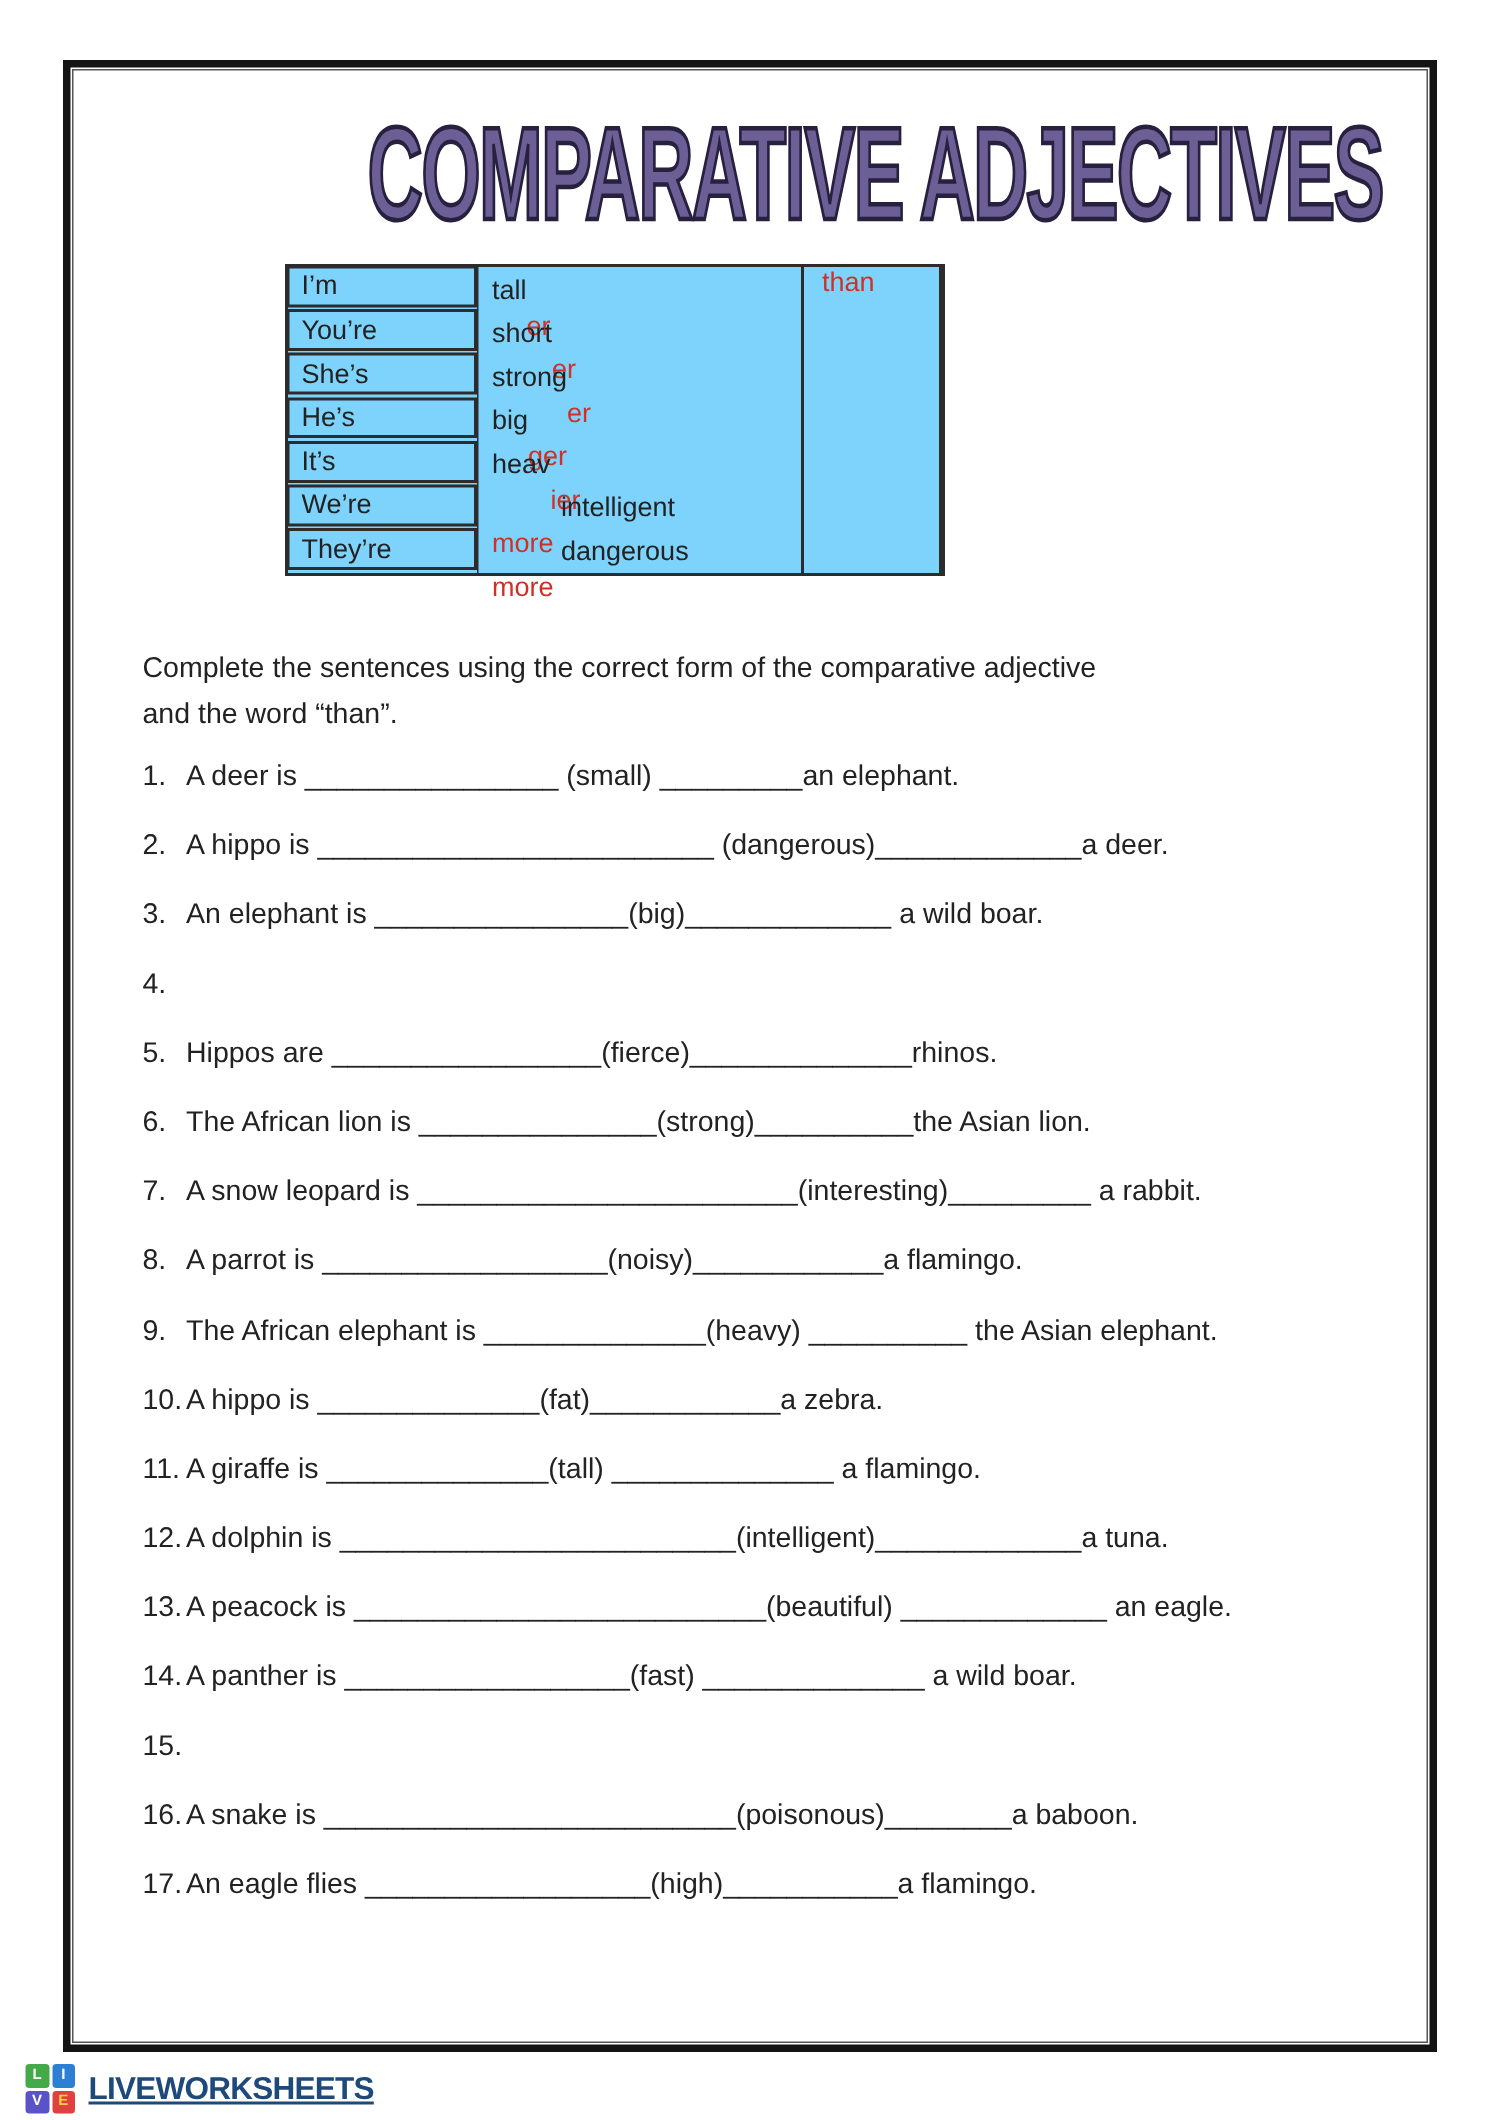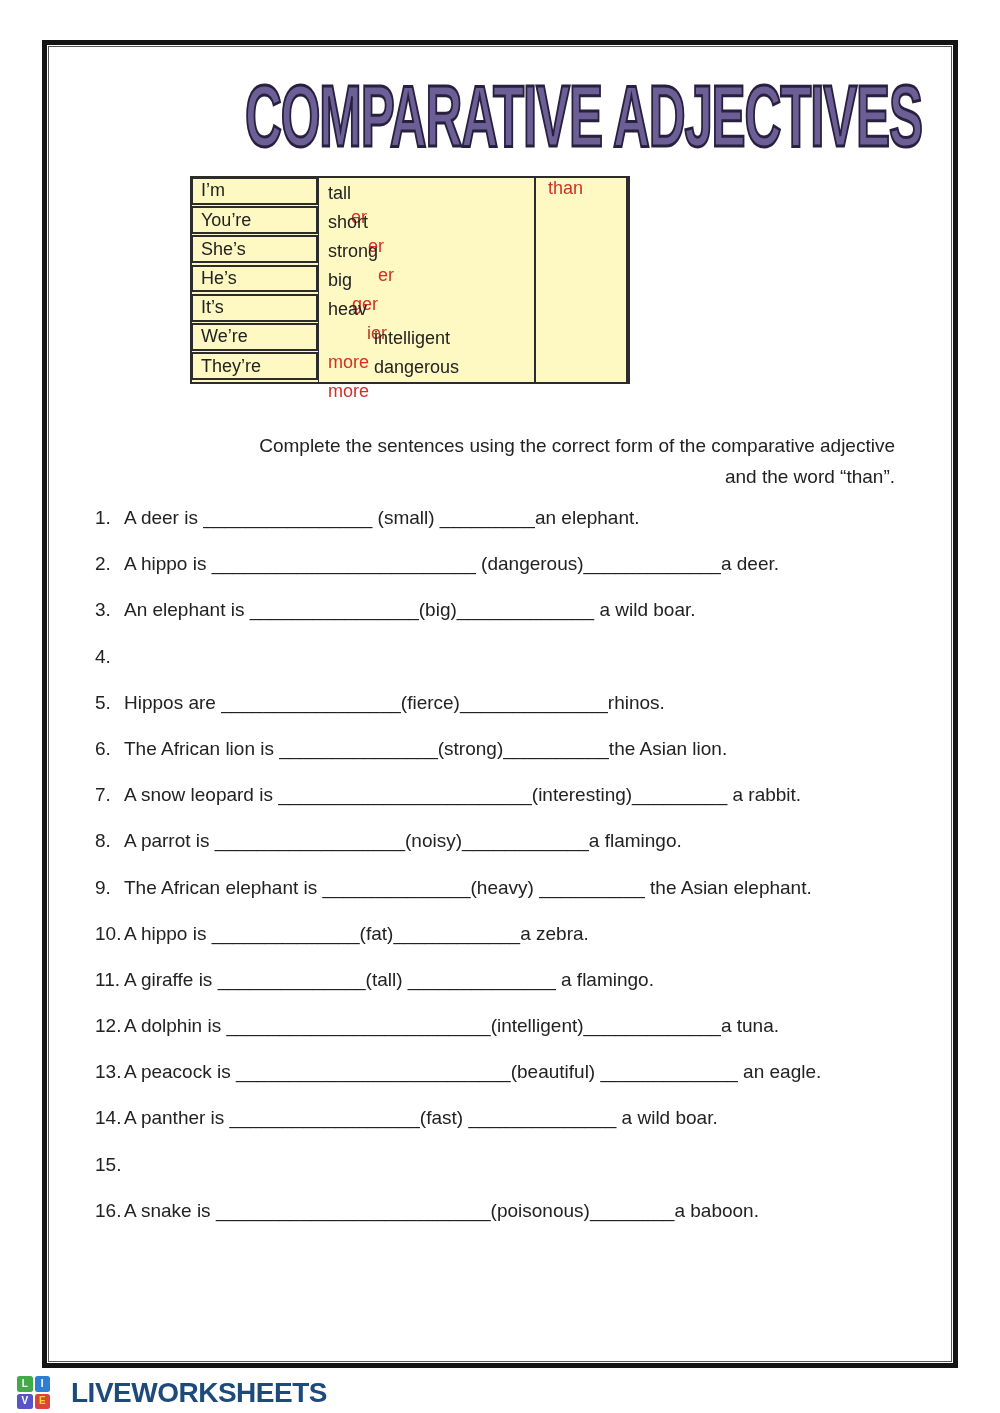--- a/index.html
+++ b/index.html
@@ -47,21 +47,21 @@
     letter-spacing: -2px;
     transform: scale(0.58, 1.0);
     transform-origin: center top;
   }
 
   
   .gtable {
     position: absolute; left: 190px; top: 176px;
     display: flex;
     border: 2px solid var(--table-line);
-    background: #fef9c3;
+    background: #7dd3fc;
   }
   .col-subjects {
     width: 126px;
     display: flex; flex-direction: column;
     padding: 0;
   }
   .subject-cell {
     height: 27.8px;
     margin-bottom: 1.4px;
     border: 2px solid var(--table-line);
@@ -94,21 +94,21 @@
     color: var(--red);
   }
   .col-obj {
     width: 158px;
     padding: 1px 0 0 13px;
   }
 
   
   .instructions {
     position: absolute; left: 95px; top: 430px; width: 800px;
-    font-size: 19px; line-height: 31px; text-align: right;
+    font-size: 19px; line-height: 31px;
   }
 
   
   .exercise {
     position: absolute; left: 95px; top: 508px; width: 810px;
   }
   .ex-item {
     display: flex;
     margin-bottom: 26.2px;
     font-size: 19px;
@@ -133,24 +133,25 @@
     border-radius: 2.5px;
     display: flex; align-items: center; justify-content: center;
     font-size: 10px; font-weight: bold; color: #ffffff;
     line-height: 1;
   }
   .tile-l { background: #44a948; }
   .tile-i { background: #2d7fd3; }
   .tile-v { background: #5a52c7; }
   .tile-e { background: #e04040; color: #ffd43a; }
   .brand {
-    margin-left: 21px;
-    font-size: 28px; font-weight: bold;
+    margin-left: 9px;
+    font-size: 21px; font-weight: bold;
     color: var(--logo-navy);
     letter-spacing: -0.5px;
+    text-decoration: underline;
   }
 </style>
 </head>
 <body>
 
 <div class="page">
 
   <div class="sheet-frame">
     <div class="sheet-frame-inner"></div>
   </div>
@@ -244,20 +245,24 @@
         <span class="ex-num">14.</span>
         <span class="ex-text">A panther is __________________(fast) ______________ a wild boar.</span>
       </div>
     <div class="ex-item">
         <span class="ex-num">15.</span>
       </div>
     <div class="ex-item">
         <span class="ex-num">16.</span>
         <span class="ex-text">A snake is __________________________(poisonous)________a baboon.</span>
       </div>
+    <div class="ex-item">
+        <span class="ex-num">17.</span>
+        <span class="ex-text">An eagle flies __________________(high)___________a flamingo.</span>
+      </div>
   </div>
 
   <div class="footer">
     <div class="logo-grid">
       <div class="logo-tile tile-l">L</div>
       <div class="logo-tile tile-i">I</div>
       <div class="logo-tile tile-v">V</div>
       <div class="logo-tile tile-e">E</div>
     </div>
     <span class="brand">LIVEWORKSHEETS</span>

